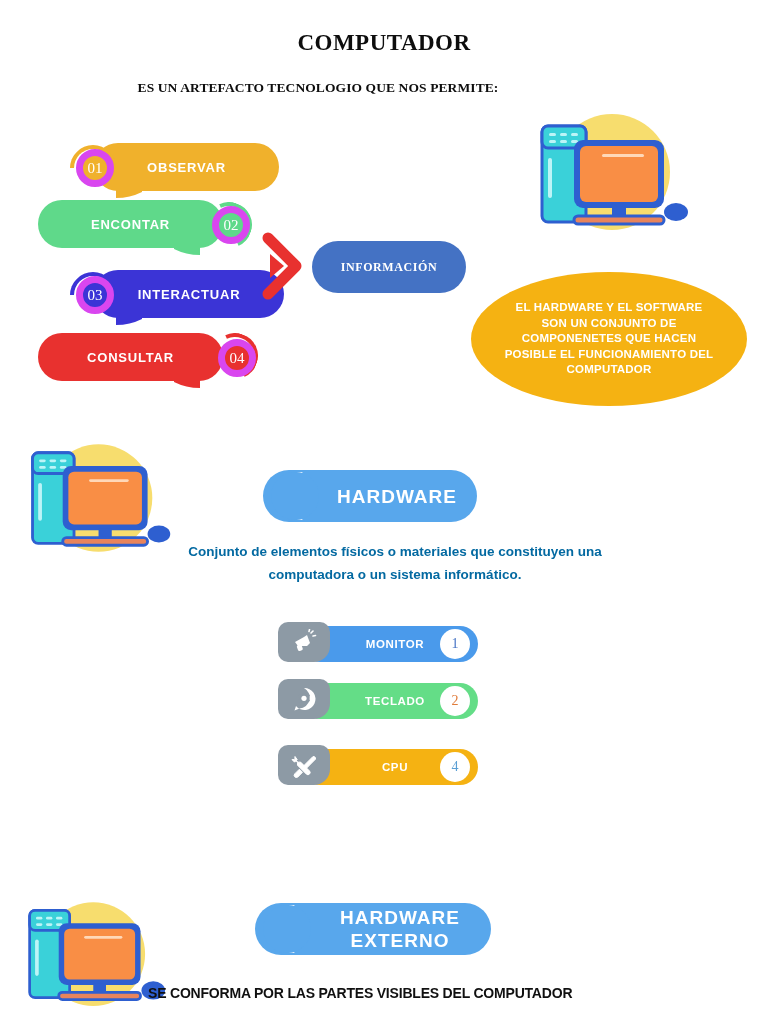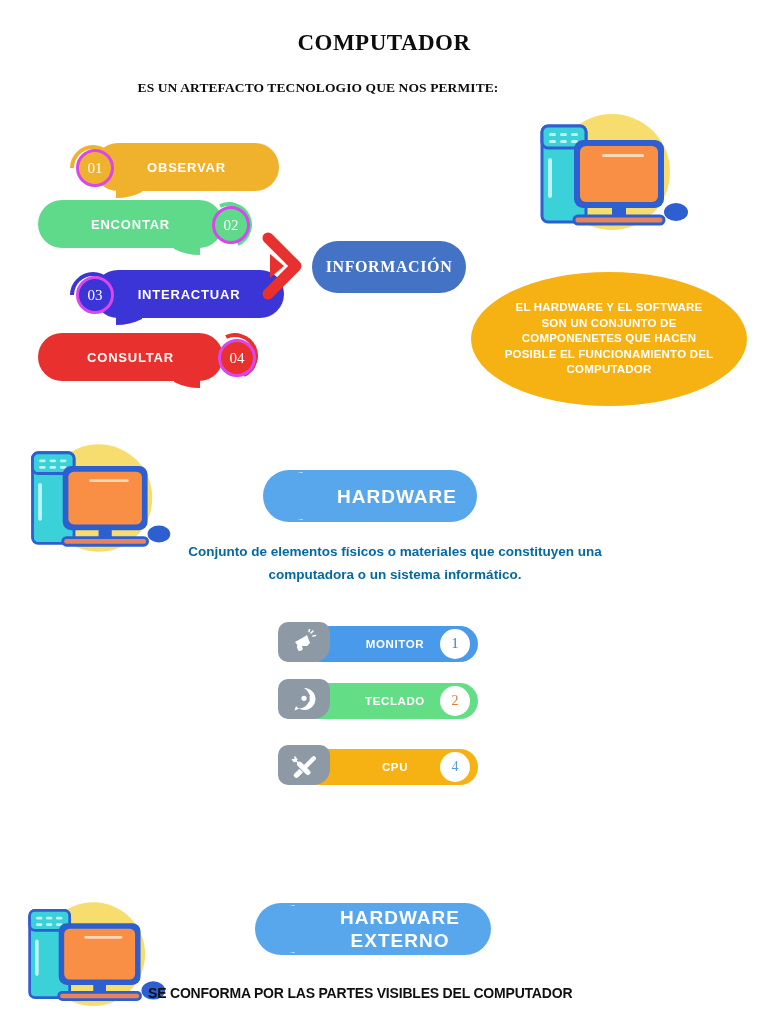--- a/index.html
+++ b/index.html
@@ -64,42 +64,42 @@
     position: absolute;
     top: 6px;
     width: 38px; height: 38px;
     border-radius: 50%;
     display: flex;
     align-items: center;
     justify-content: center;
     font-family: "Liberation Serif", serif;
     font-size: 15px;
     color: #ffffff;
-    border: 3px solid #d946ef;
+    border: 7px solid #d946ef;
     z-index: 3;
   }
   .step .arc {
     position: absolute;
     width: 46px; height: 46px;
     border-radius: 50%;
     border: 4px solid transparent;
     z-index: 1;
   }
 
   
   .info-box {
     position: absolute;
     left: 312px; top: 241px;
     width: 154px; height: 52px;
     background: #4472c4;
     border-radius: 26px;
     color: #ffffff;
     font-family: "Liberation Serif", serif;
     font-weight: bold;
-    font-size: 16px;
+    font-size: 12px;
     letter-spacing: 0.6px;
     display: flex;
     align-items: center;
     justify-content: center;
   }
 
   
   .chevron { position: absolute; left: 258px; top: 232px; }
 
   

